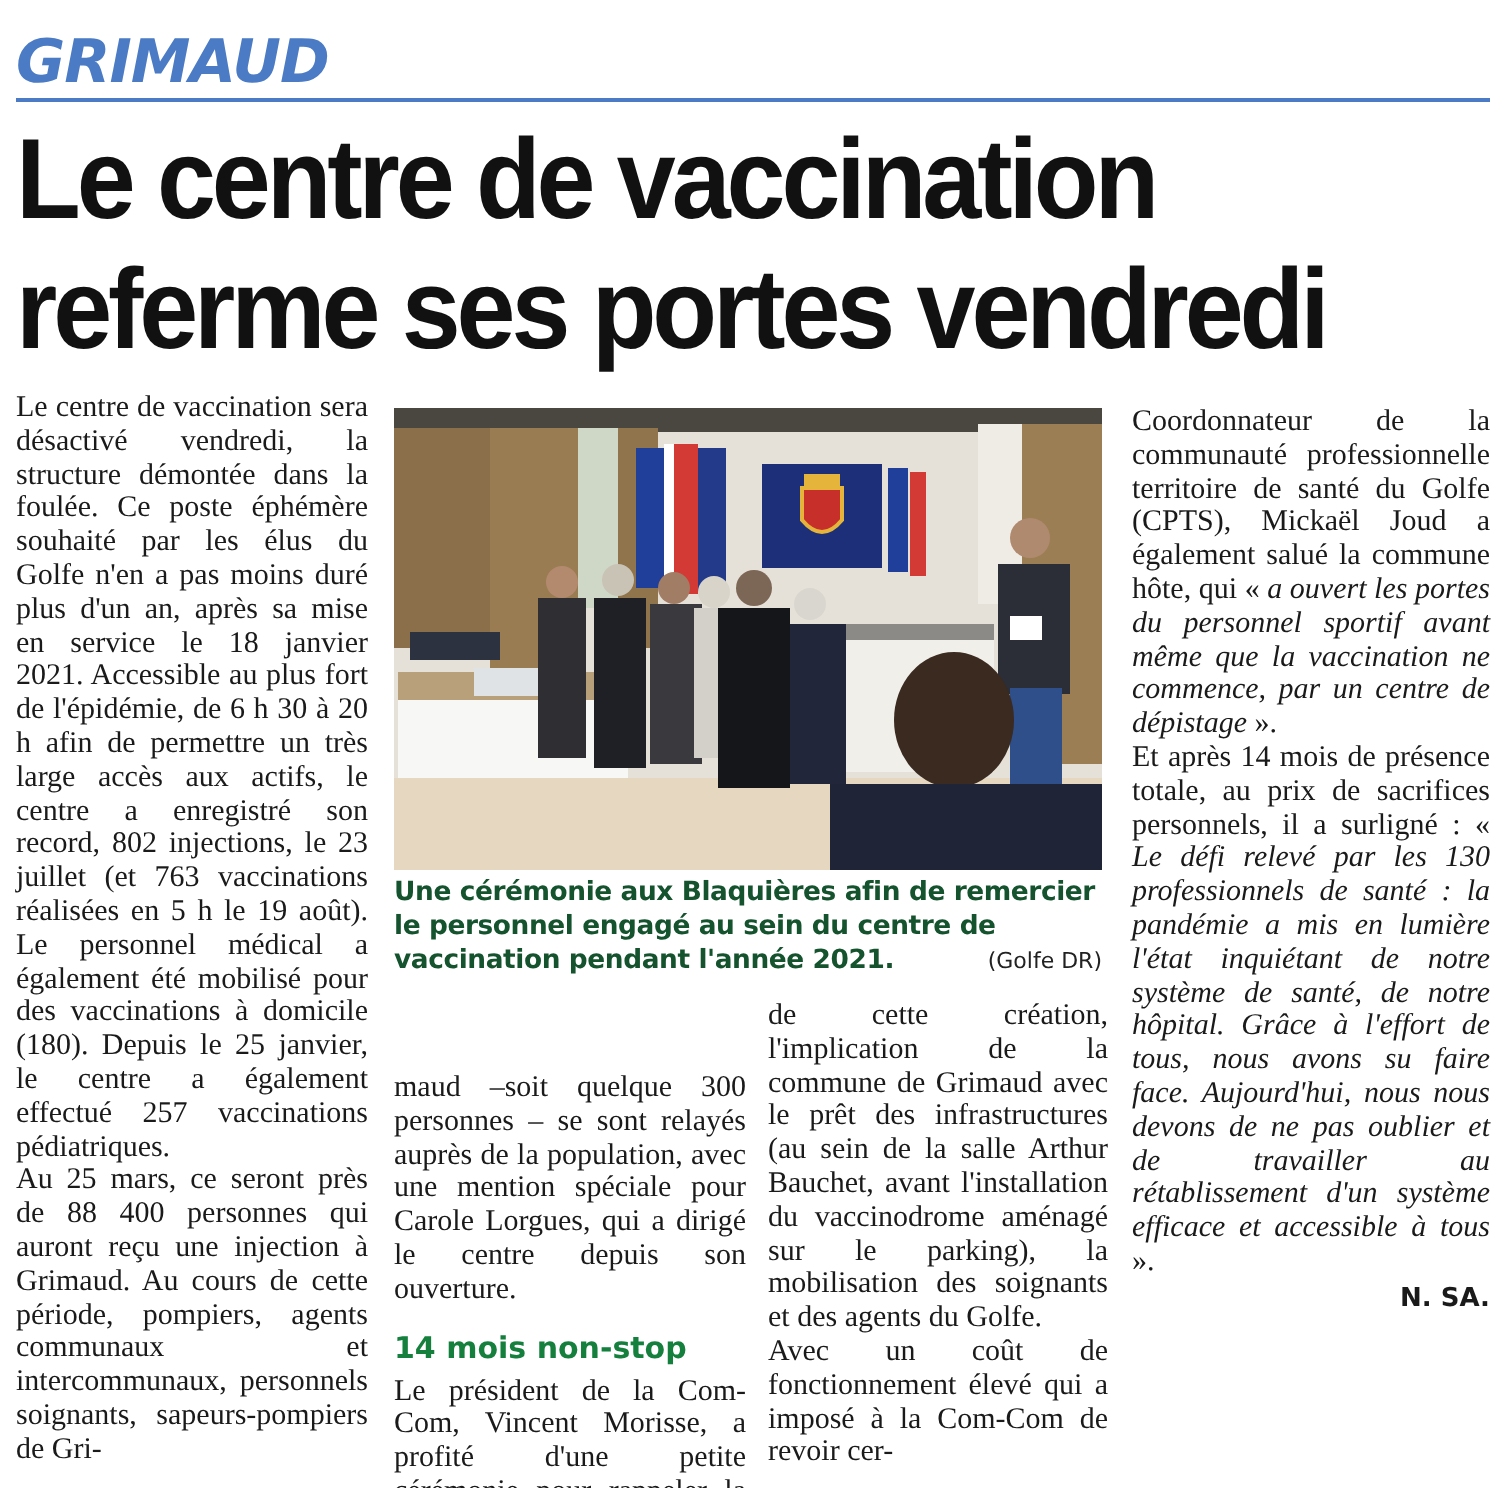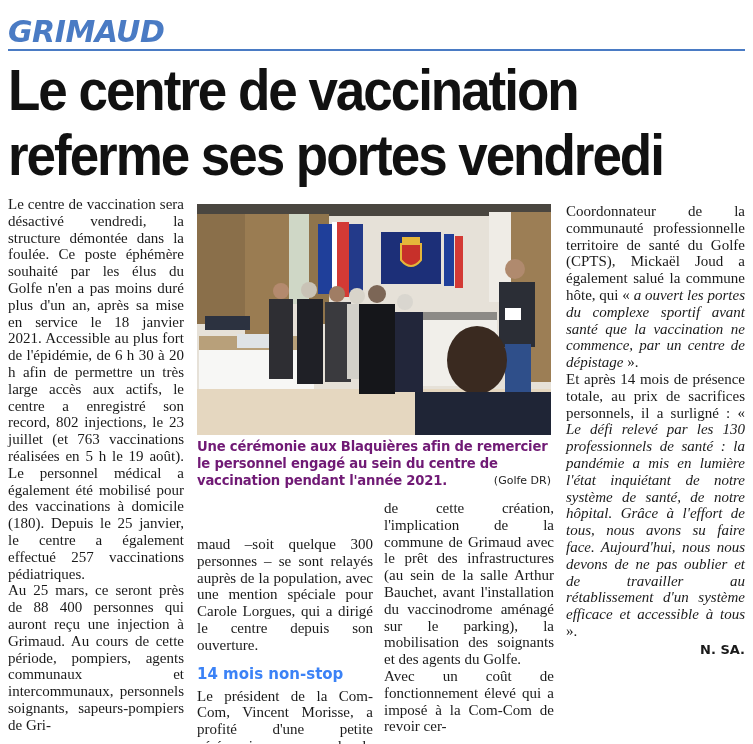--- a/index.html
+++ b/index.html
@@ -23,34 +23,34 @@
     text-align: justify; color: #1a1a1a;
   }
   .col p { margin: 0; }
   .col1 { left: 8px; top: 196px; width: 176px; }
   .col2 { left: 197px; top: 500px; width: 176px; margin-top: 36px; }
   .col3 { left: 384px; top: 500px; width: 170px; }
   .col4 { left: 566px; top: 203px; width: 179px; }
   .col i { font-style: italic; }
   .subhead {
     font-family: "DejaVu Sans", sans-serif; font-weight: bold; font-size: 15px;
-    line-height: 20px; margin: 10px 0 4px 0; color: #3b82f6; text-align: left;
+    line-height: 20px; margin: 10px 0 4px 0; color: #15803d; text-align: left;
   }
   .signature {
     font-family: "DejaVu Sans", sans-serif; font-weight: bold; font-size: 13px;
     text-align: right; margin-top: 2px;
   }
   .photo {
     position: absolute; left: 197px; top: 204px; width: 354px; height: 231px;
     overflow: hidden; background: #d9d4cc;
   }
   .caption {
     position: absolute; left: 197px; top: 438px; width: 354px;
     font-family: "DejaVu Sans", sans-serif; font-weight: bold; font-size: 13.2px;
-    line-height: 17px; color: #701a75; letter-spacing: -0.2px;
+    line-height: 17px; color: #14532d; letter-spacing: -0.2px;
   }
   .credit {
     position: absolute; right: 202px; top: 472px;
     font-family: "DejaVu Sans", sans-serif; font-size: 11px; color: #222; line-height: 17px;
   }
 </style>
 </head>
 <body>
 
 <div class="kicker">GRIMAUD</div>
@@ -133,16 +133,16 @@
   <div class="subhead">14 mois non-stop</div>
   <p>Le président de la Com-Com, Vincent Morisse, a profité d'une petite cérémonie pour rappeler la genèse</p>
 </div>
 
 <div class="col col3">
   <p>de cette création, l'implication de la commune de Grimaud avec le prêt des infrastructures (au sein de la salle Arthur Bauchet, avant l'installation du vaccinodrome aménagé sur le parking), la mobilisation des soignants et des agents du Golfe.</p>
   <p>Avec un coût de fonctionnement élevé qui a imposé à la Com-Com de revoir cer-</p>
 </div>
 
 <div class="col col4">
-  <p><span>Coordonnateur de la communauté professionnelle territoire de santé du Golfe (CPTS), Mickaël Joud a également salué la commune hôte, qui « </span><i>a ouvert les portes du complexe sportif avant santé que la vaccination ne commence, par un centre de dépistage</i><span> ».</span></p>
+  <p><span>Coordonnateur de la communauté professionnelle territoire de santé du Golfe (CPTS), Mickaël Joud a également salué la commune hôte, qui « </span><i>a ouvert les portes du personnel sportif avant même que la vaccination ne commence, par un centre de dépistage</i><span> ».</span></p>
   <p><span>Et après 14 mois de présence totale, au prix de sacrifices personnels, il a surligné : « </span><i>Le défi relevé par les 130 professionnels de santé : la pandémie a mis en lumière l'état inquiétant de notre système de santé, de notre hôpital. Grâce à l'effort de tous, nous avons su faire face. Aujourd'hui, nous nous devons de ne pas oublier et de travailler au rétablissement d'un système efficace et accessible à tous</i><span> ».</span></p>
   <div class="signature">N. SA.</div>
 </div>
 
 </body></html>

